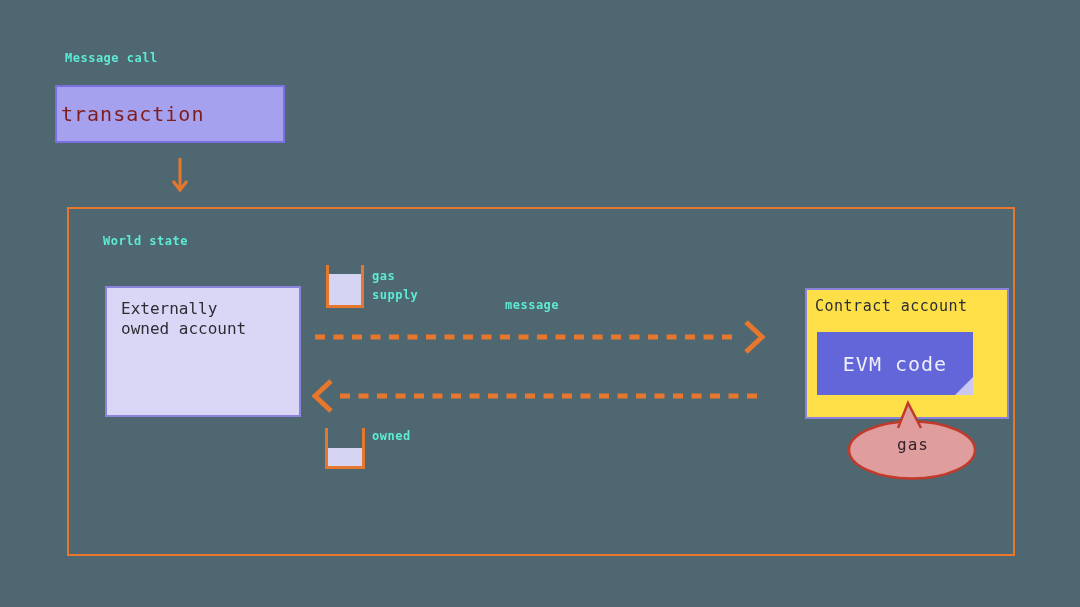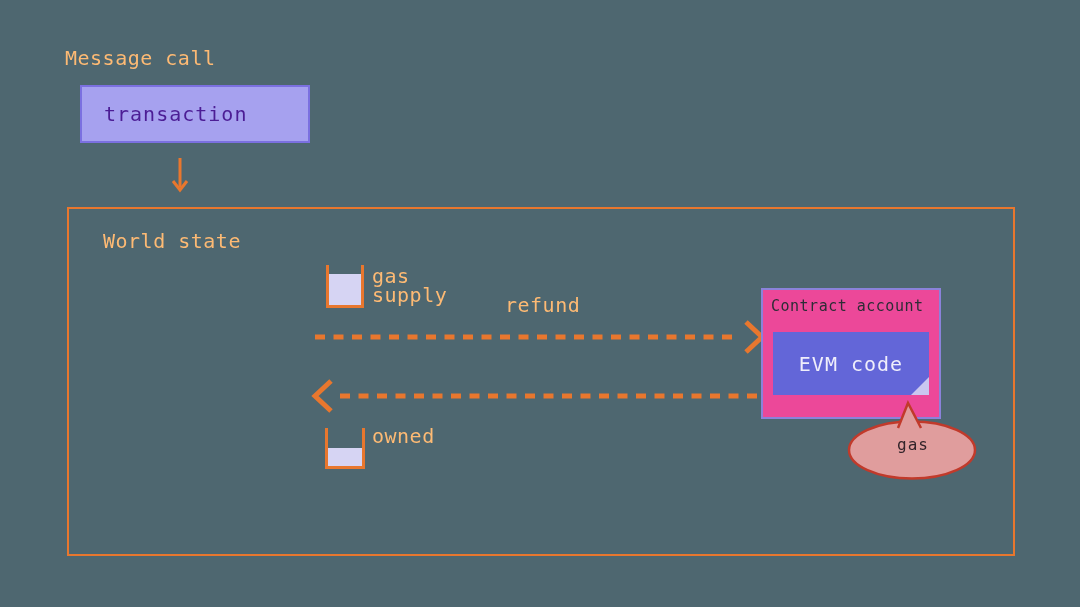--- a/index.html
+++ b/index.html
@@ -2,50 +2,50 @@
 <html><head>
 <meta charset="utf-8">
 <style>
   html,body{margin:0;padding:0;background:#4e6770;}
   .stage{
     position:relative;width:1080px;height:607px;background:#4e6770;
     font-family:"DejaVu Sans Mono","Liberation Mono",monospace;overflow:hidden;
   }
   .abs{position:absolute;box-sizing:border-box;}
   .orange-label{
-    position:absolute;color:#fdba74;font-weight:normal;font-size:20px;
+    position:absolute;color:#5eead4;font-weight:bold;font-size:12px;
     line-height:19px;white-space:pre-line;letter-spacing:0.5px;
   }
   .diagram-title{left:65px;top:49px;}
   .transaction-box{
-    left:80px;top:85px;width:230px;height:58px;background:#a6a1ef;
-    border:2px solid #7b70e0;display:flex;align-items:center;padding-left:22px;
-    font-size:20px;color:#4c1d95;letter-spacing:1px;
+    left:55px;top:85px;width:230px;height:58px;background:#a6a1ef;
+    border:2px solid #7b70e0;display:flex;align-items:center;padding-left:4px;
+    font-size:20px;color:#7f1d1d;letter-spacing:1px;
   }
   .world-state{
     left:67px;top:207px;width:948px;height:349px;border:2px solid #e8772e;padding-left:28px;
   }
   .ws-label{left:34px;top:23px;}
   .eoa-box{
     position:absolute;left:36px;top:77px;width:196px;height:131px;
     background:#d9d7f5;border:2px solid #8b82da;padding:11px 0 0 14px;
     font-size:16px;line-height:20px;color:#2d2d36;white-space:pre-line;box-sizing:border-box;
   }
   .cup{position:absolute;border:3px solid #e8772e;border-top:none;box-sizing:border-box;}
   .cup .cup-fill{position:absolute;left:0;right:0;bottom:0;background:#d6d4f3;}
   .cup-gas{left:257px;top:56px;width:38px;height:43px;}
   .cup-gas .cup-fill{height:31px;}
   .cup-refund{left:256px;top:219px;width:40px;height:41px;}
   .cup-refund .cup-fill{height:18px;}
   .lbl-gas-supply{left:303px;top:58px;}
   .lbl-message{left:436px;top:87px;}
   .lbl-refund{left:303px;top:218px;}
   .contract-box{
-    position:absolute;left:692px;top:79px;width:180px;height:131px;
-    background:#ec4899;border:2px solid #8b82da;box-sizing:border-box;
+    position:absolute;left:736px;top:79px;width:204px;height:131px;
+    background:#fde047;border:2px solid #8b82da;box-sizing:border-box;
     color:#2d2d36;font-size:15px;
   }
   .contract-title{margin:7px 0 0 8px;letter-spacing:0.5px;}
   .evm-box{
     position:absolute;left:10px;top:42px;width:156px;height:63px;background:#6366d8;
     display:flex;align-items:center;justify-content:center;
     color:#efeefb;font-size:20px;letter-spacing:1px;
   }
   .evm-fold{
     position:absolute;right:0;bottom:0;width:0;height:0;
@@ -81,28 +81,30 @@
     <g stroke="#e8772e" stroke-width="5" fill="none">
       <path d="M340 396 H759" stroke-dasharray="10 8.5"></path>
       <path d="M331 381 L315 396 L331 411"></path>
     </g>
   </svg>
 
   <div class="abs world-state">
 
     <div class="orange-label ws-label">World state</div>
 
+    <div class="eoa-box">Externally
+owned account</div>
 
     <div class="cup cup-gas">
       <div class="cup-fill"></div>
     </div>
     <div class="orange-label lbl-gas-supply">gas
 supply</div>
 
-    <div class="orange-label lbl-message">refund</div>
+    <div class="orange-label lbl-message">message</div>
 
     <div class="cup cup-refund">
       <div class="cup-fill"></div>
     </div>
     <div class="orange-label lbl-refund">owned</div>
 
     <div class="contract-box">
       <div class="contract-title">Contract account</div>
       <div class="evm-box">
         <span>EVM code</span>

